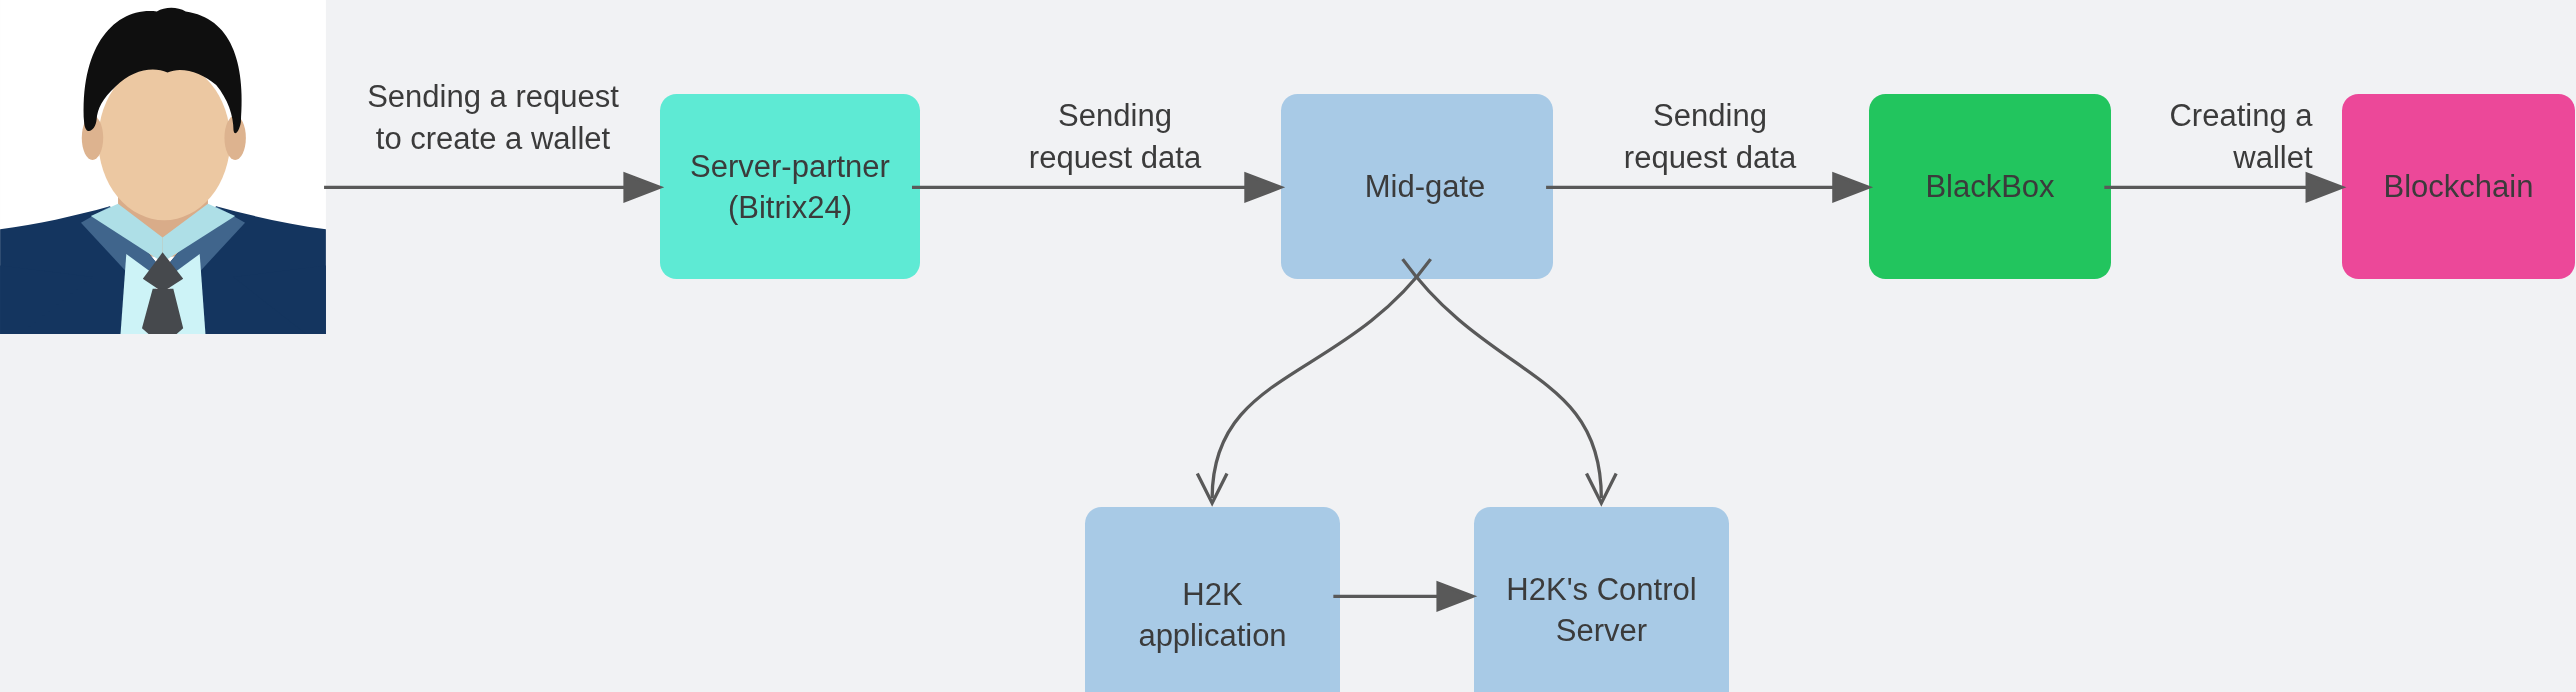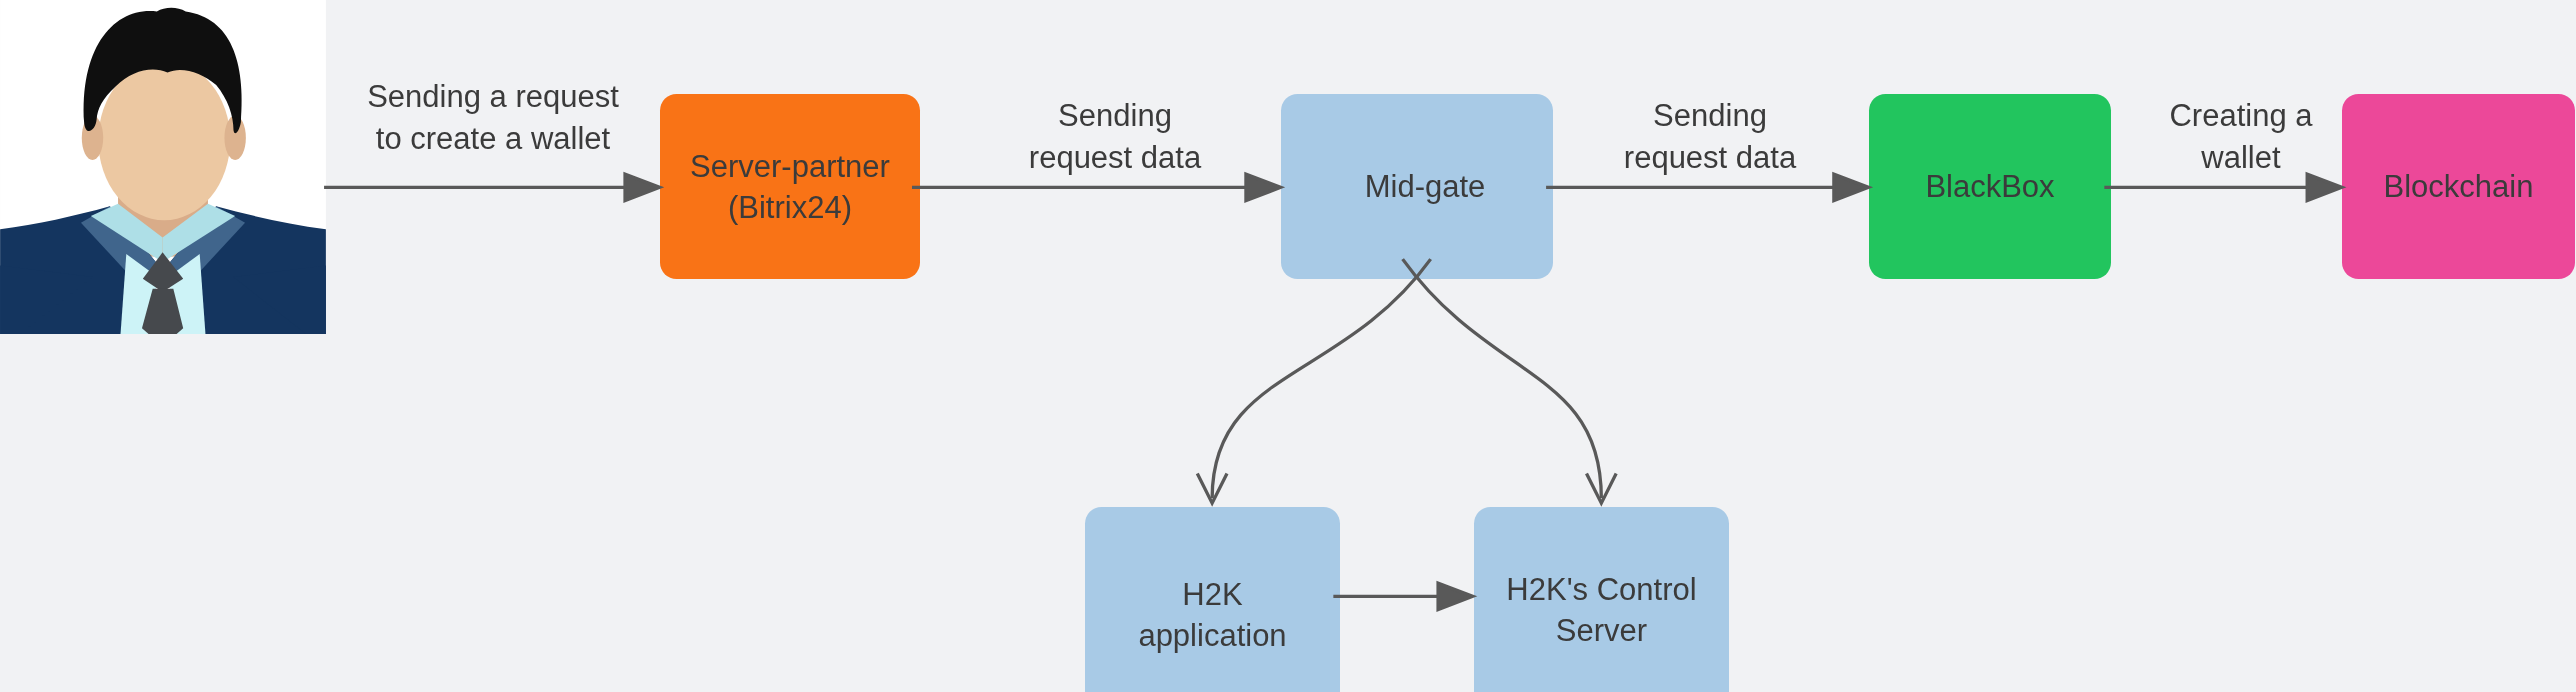--- a/index.html
+++ b/index.html
@@ -59,21 +59,21 @@
     transform: translateX(-50%);
     font-size: 31px;
     line-height: 42px;
     text-align: center;
     white-space: pre-line;
     z-index: 3;
   }
   #edge-label-1 { left:  493px; top:  76px; }
   #edge-label-2 { left: 1115px; top: 95px; }
   #edge-label-3 { left: 1710px; top: 95px; }
-  #edge-label-4 { left: 2241px; top: 95px; }
+  #edge-label-4 { left: 2241px; top: 95px; text-align: right; }
 </style>
 </head>
 <body>
 
 <div id="stage" style="background-color: rgb(241, 242, 244); color: rgb(59, 59, 59);">
 
   <div id="avatar">
     <svg width="326" height="334" viewBox="0 0 395 405" xmlns="http://www.w3.org/2000/svg">
       <rect width="395" height="405" fill="#ffffff"></rect>
 
@@ -108,21 +108,21 @@
       <polygon points="285,262 197,318 197,288 252,247" fill="#aedfe7"></polygon>
 
       <polygon points="153,308 191,336 181,405 146,405" fill="#cdf3f7"></polygon>
       <polygon points="242,308 204,336 214,405 249,405" fill="#cdf3f7"></polygon>
 
       <polygon points="197,306 222,338 197,354 173,338" fill="#46494d"></polygon>
       <polygon points="185,350 210,350 222,398 214,405 180,405 172,398" fill="#46494d"></polygon>
     </svg>
   </div>
 
-  <div class="node" id="node-server-partner" style="background-color: #f97316;">
+  <div class="node" id="node-server-partner" style="background-color: #5eead4;">
     <span class="node-label">Server-partner
 (Bitrix24)</span>
   </div>
   <div class="node" id="node-mid-gate" style="background-color: rgb(168, 202, 230); padding-left: 16px;">
     <span class="node-label">Mid-gate</span>
   </div>
   <div class="node" id="node-black-box" style="background-color: #22c55e;">
     <span class="node-label">BlackBox</span>
   </div>
   <div class="node" id="node-blockchain" style="background-color: #ec4899;">

